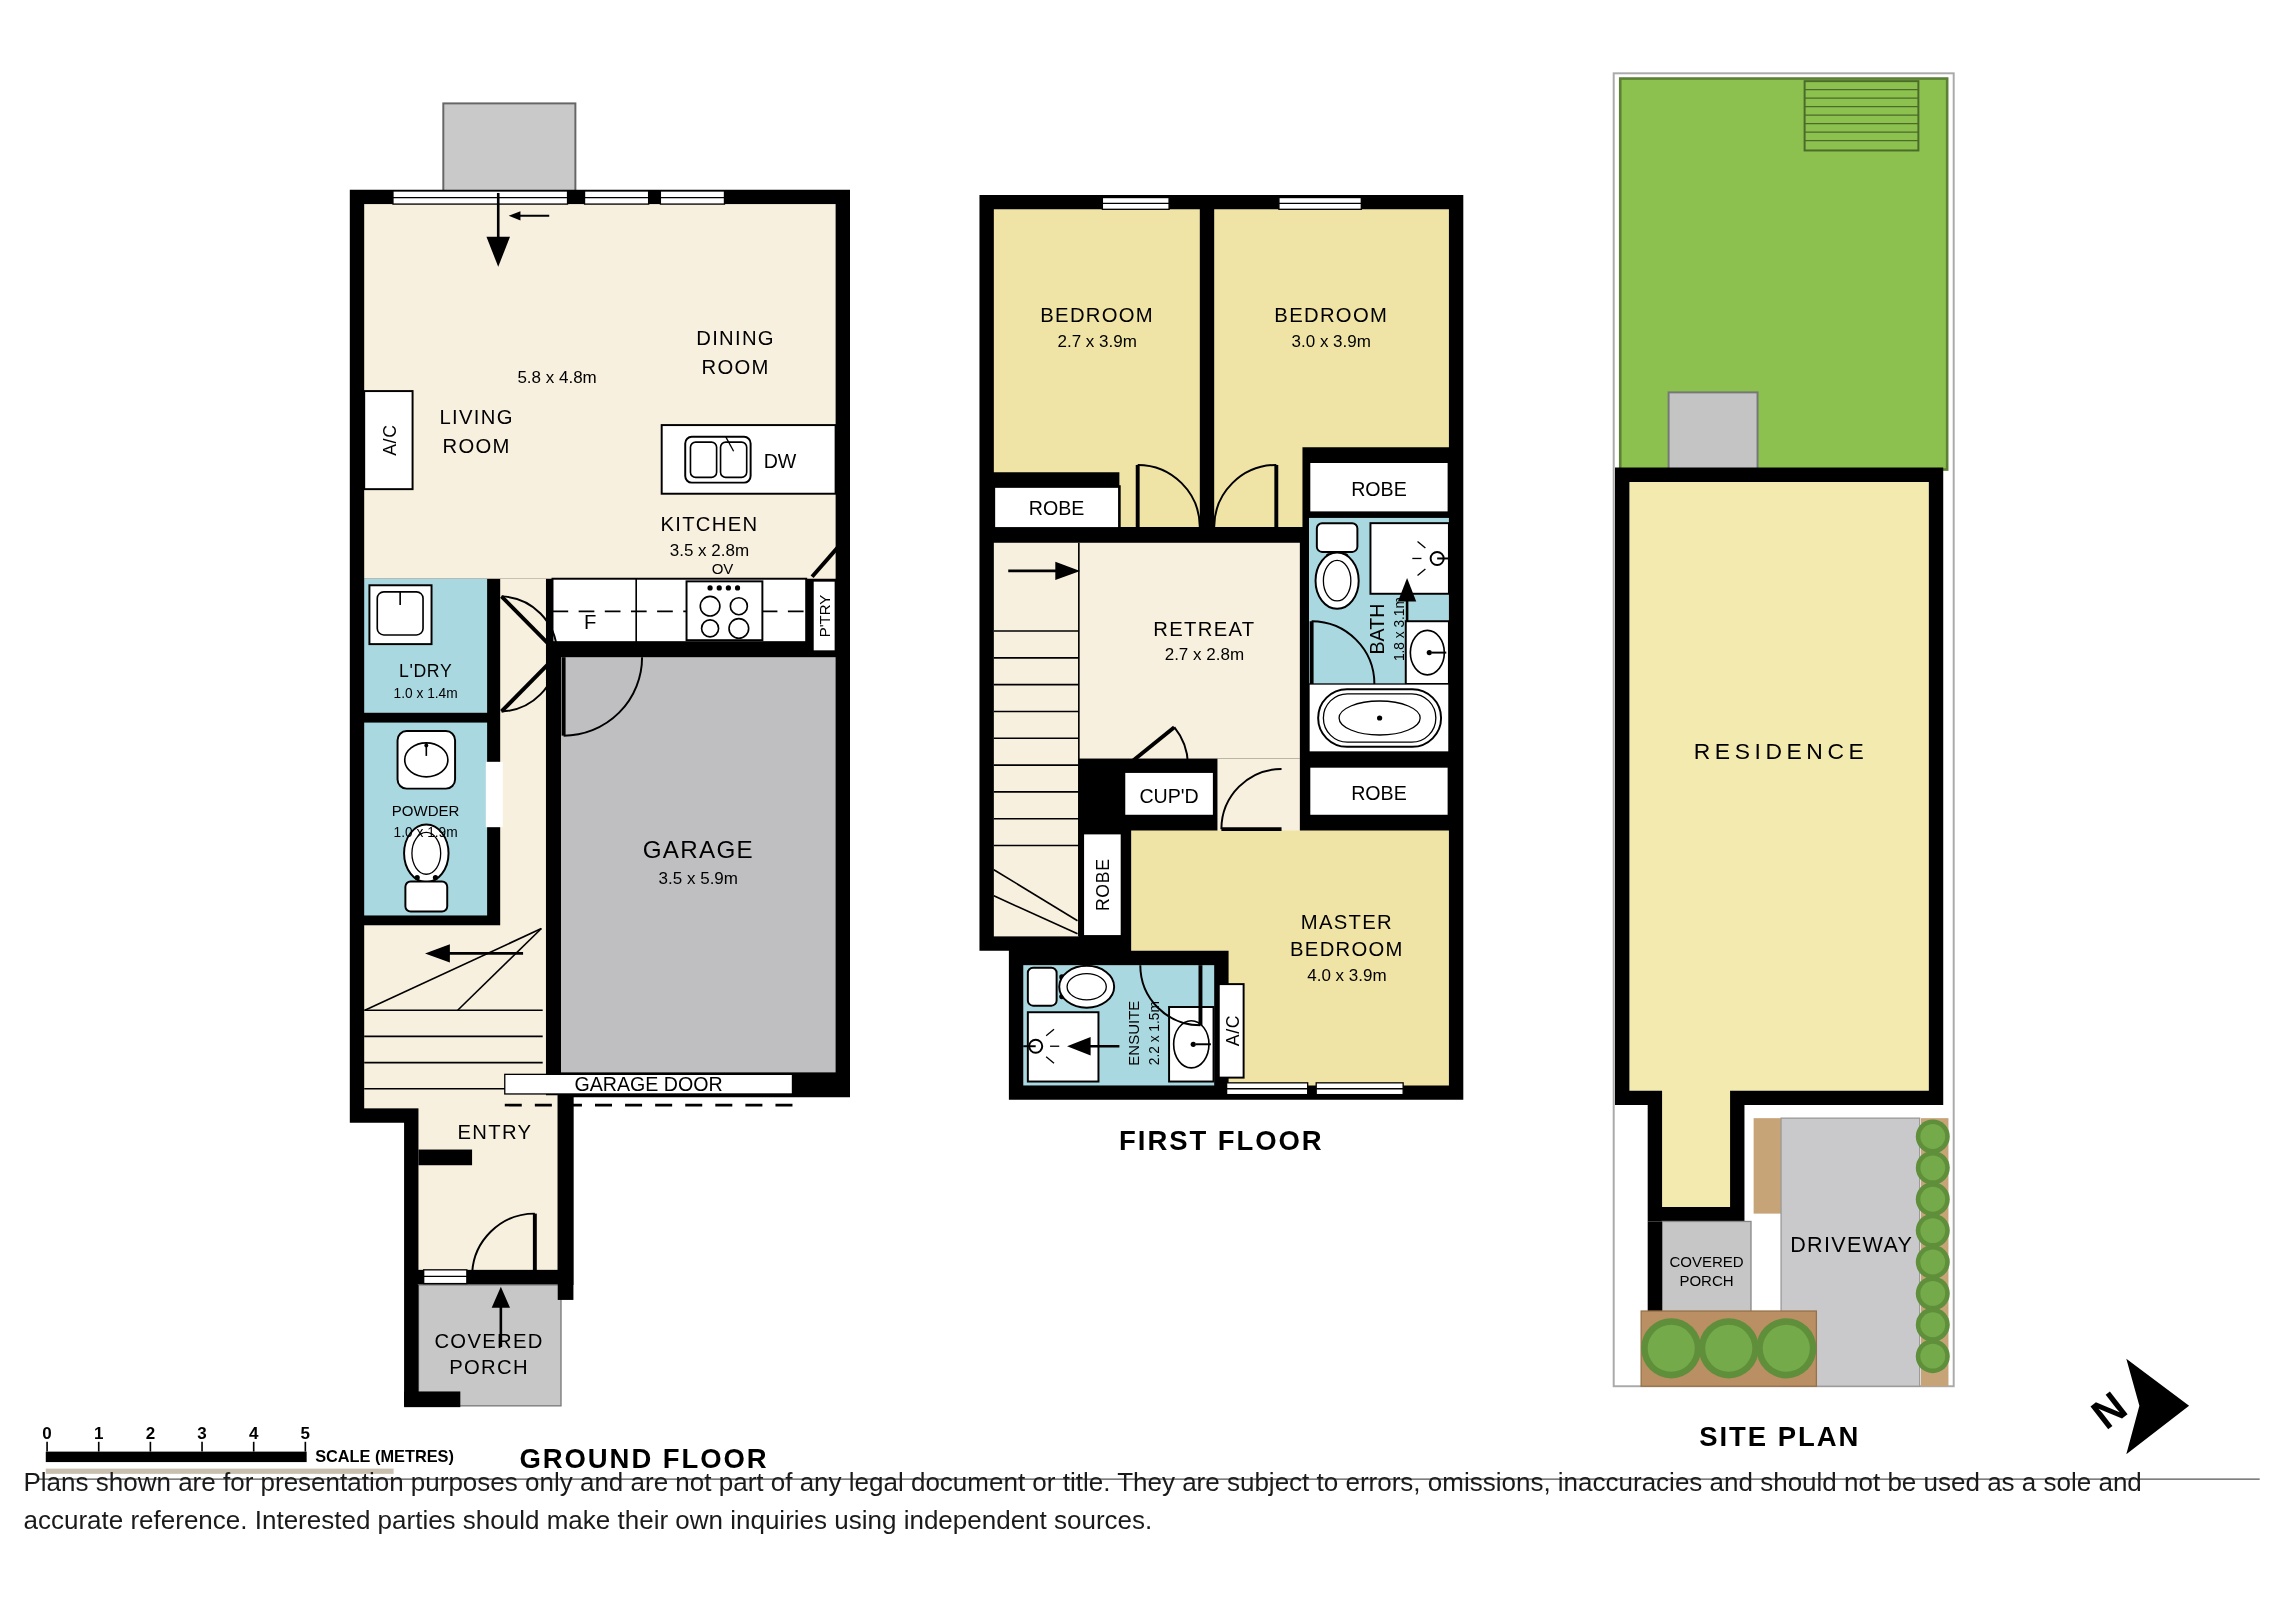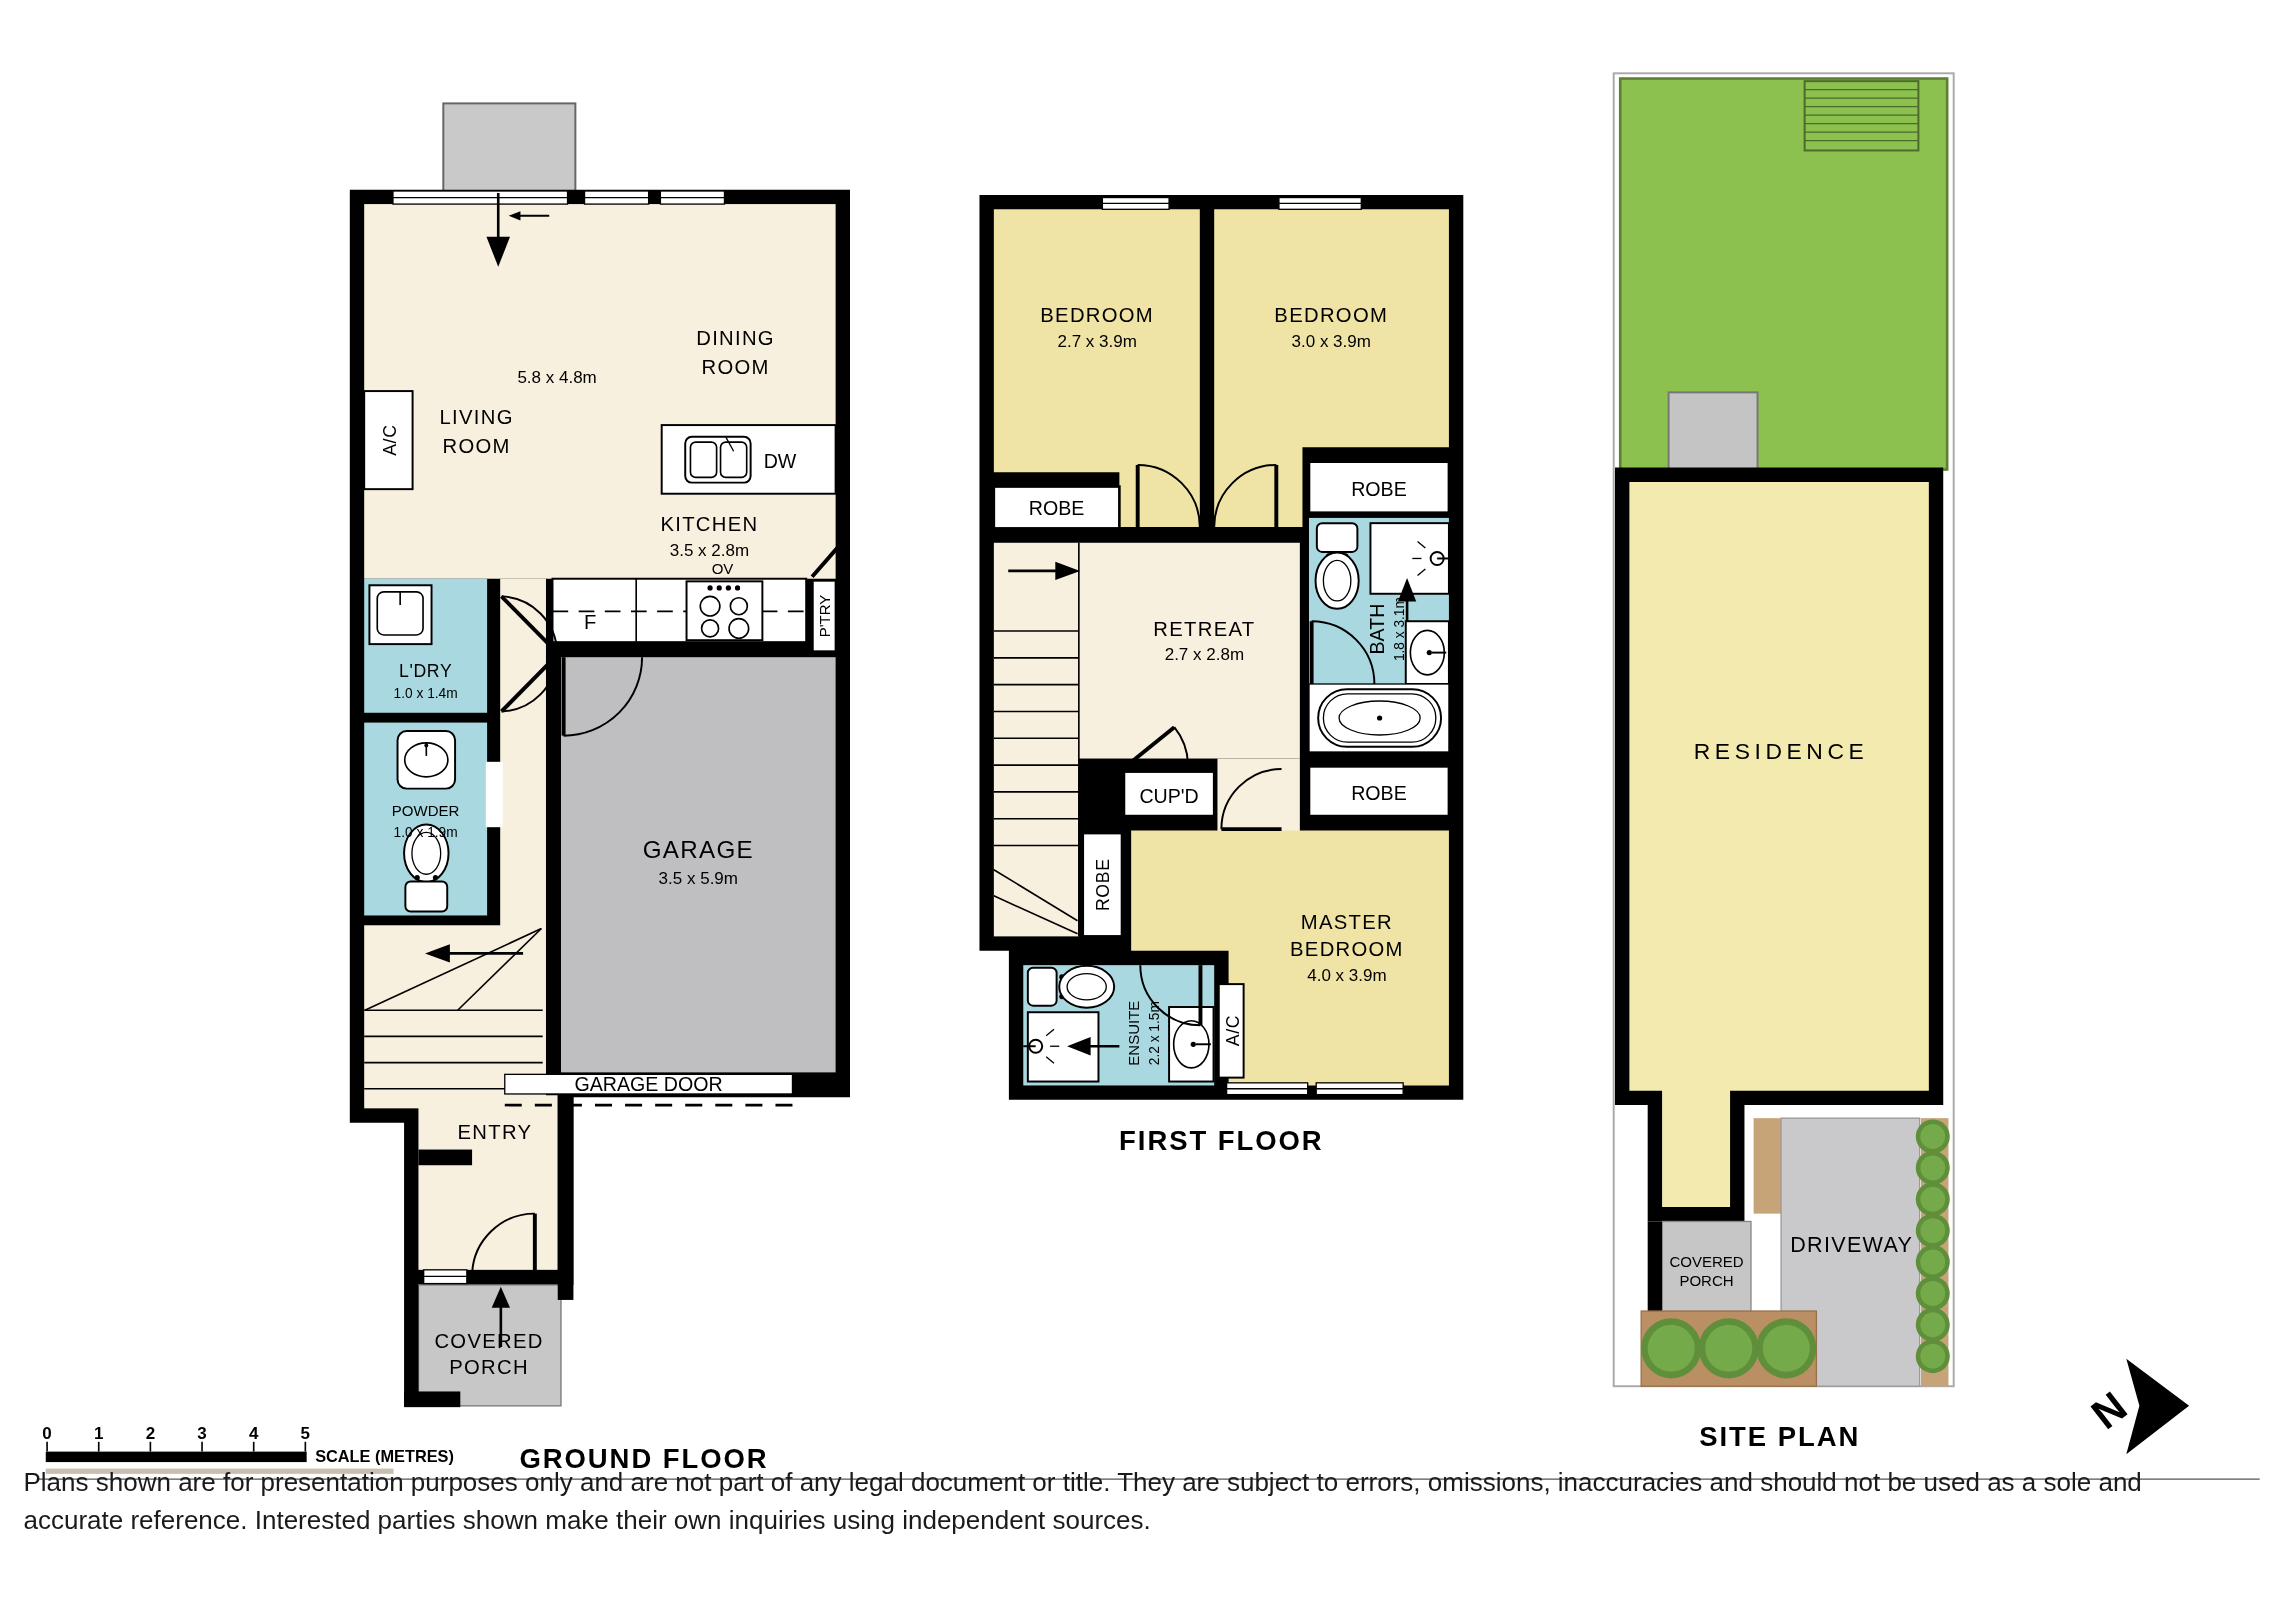--- a/index.html
+++ b/index.html
@@ -440,16 +440,16 @@
     <rect x="70" y="2220" width="399" height="16" fill="#000"></rect>
     <text class="scale-label" x="482" y="2236">SCALE (METRES)</text>
     <rect x="70" y="2246" width="532" height="8" fill="#c9bfae"></rect>
     <line x1="56" y1="2262" x2="3456" y2="2262" stroke="#555" stroke-width="2"></line>
   </g>
 </svg>
 
   
   <div class="disclaimer">
     <div>Plans shown are for presentation purposes only and are not part of any legal document or title. They are subject to errors, omissions, inaccuracies and should not be used as a sole and</div>
-    <div>accurate reference. Interested parties shown make their own inquiries using independent sources.</div>
+    <div>accurate reference. Interested parties should make their own inquiries using independent sources.</div>
   </div>
 </div>
 
 
 </body></html>

